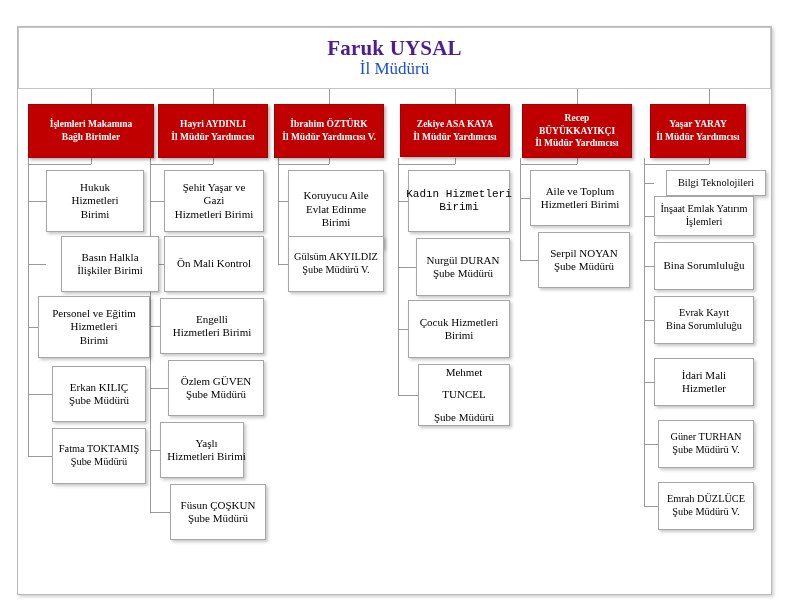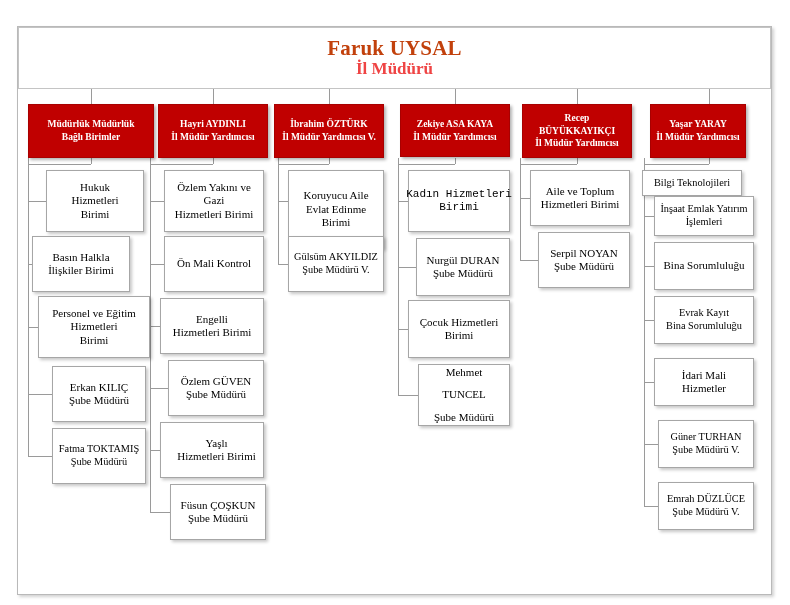--- a/index.html
+++ b/index.html
@@ -35,28 +35,28 @@
     background: #ffffff;
     display: flex;
     flex-direction: column;
     align-items: center;
     justify-content: center;
     z-index: 5;
   }
   .title-name {
     font-size: 21px;
     font-weight: bold;
-    color: #c2410c;
+    color: #4c1d95;
     line-height: 1.08;
     letter-spacing: 0.2px;
   }
   .title-role {
     font-size: 17px;
-    font-weight: bold;
-    color: #ef4444;
+    font-weight: normal;
+    color: #1d4ed8;
     line-height: 1.18;
   }
 
   
   .vline {
     position: absolute;
     width: 1px;
     background: #9a9a9a;
     z-index: 1;
   }
@@ -166,21 +166,21 @@
       <div class="hline" style="left: 644px; top: 183px; width: 10px;"></div>
       <div class="hline" style="left: 644px; top: 216px; width: 10px;"></div>
       <div class="hline" style="left: 644px; top: 266px; width: 10px;"></div>
       <div class="hline" style="left: 644px; top: 320px; width: 10px;"></div>
       <div class="hline" style="left: 644px; top: 382px; width: 10px;"></div>
       <div class="hline" style="left: 644px; top: 444px; width: 14px;"></div>
       <div class="hline" style="left: 644px; top: 506px; width: 14px;"></div>
     </div>
   <div id="node-layer">
       <div class="head-box" style="left: 28px; top: 104px; width: 126px; height: 54px;">
-        <span class="ln">Müdürlük Müdürlük</span>
+        <span class="ln">İşlemleri Makamına</span>
         <span class="ln">Bağlı Birimler</span>
       </div>
       <div class="head-box" style="left: 158px; top: 104px; width: 110px; height: 54px;">
         <span class="ln">Hayri AYDINLI</span>
         <span class="ln">İl Müdür Yardımcısı</span>
       </div>
       <div class="head-box" style="left: 274px; top: 104px; width: 110px; height: 54px;">
         <span class="ln">İbrahim ÖZTÜRK</span>
         <span class="ln">İl Müdür Yardımcısı V.</span>
       </div>
@@ -195,54 +195,54 @@
       </div>
       <div class="head-box" style="left: 650px; top: 104px; width: 96px; height: 54px;">
         <span class="ln">Yaşar YARAY</span>
         <span class="ln">İl Müdür Yardımcısı</span>
       </div>
       <div class="node-box" style="left: 46px; top: 170px; width: 98px; height: 62px;">
         <span class="ln">Hukuk</span>
         <span class="ln">Hizmetleri</span>
         <span class="ln">Birimi</span>
       </div>
-      <div class="node-box" style="left: 32px; top: 236px; width: 98px; height: 56px;">
+      <div class="node-box" style="left: 61px; top: 236px; width: 98px; height: 56px;">
         <span class="ln">Basın Halkla</span>
         <span class="ln">İlişkiler Birimi</span>
       </div>
       <div class="node-box" style="left: 38px; top: 296px; width: 112px; height: 62px;">
         <span class="ln">Personel ve Eğitim</span>
         <span class="ln">Hizmetleri</span>
         <span class="ln">Birimi</span>
       </div>
       <div class="node-box" style="left: 52px; top: 366px; width: 94px; height: 56px;">
         <span class="ln">Erkan KILIÇ</span>
         <span class="ln">Şube Müdürü</span>
       </div>
       <div class="node-box tight" style="left: 52px; top: 428px; width: 94px; height: 56px;">
         <span class="ln">Fatma TOKTAMIŞ</span>
         <span class="ln">Şube Müdürü</span>
       </div>
       <div class="node-box" style="left: 164px; top: 170px; width: 100px; height: 62px;">
-        <span class="ln">Özlem Yakını ve</span>
+        <span class="ln">Şehit Yaşar ve</span>
         <span class="ln">Gazi</span>
         <span class="ln">Hizmetleri Birimi</span>
       </div>
       <div class="node-box" style="left: 164px; top: 236px; width: 100px; height: 56px;">
         <span class="ln">Ön Mali Kontrol</span>
       </div>
       <div class="node-box" style="left: 160px; top: 298px; width: 104px; height: 56px;">
         <span class="ln">Engelli</span>
         <span class="ln">Hizmetleri Birimi</span>
       </div>
       <div class="node-box" style="left: 168px; top: 360px; width: 96px; height: 56px;">
         <span class="ln">Özlem GÜVEN</span>
         <span class="ln">Şube Müdürü</span>
       </div>
-      <div class="node-box" style="left: 160px; top: 422px; width: 104px; height: 56px; padding-left: 12px;">
+      <div class="node-box" style="left: 160px; top: 422px; width: 84px; height: 56px; padding-left: 12px;">
         <span class="ln">Yaşlı</span>
         <span class="ln">Hizmetleri Birimi</span>
       </div>
       <div class="node-box" style="left: 170px; top: 484px; width: 96px; height: 56px;">
         <span class="ln">Füsun ÇOŞKUN</span>
         <span class="ln">Şube Müdürü</span>
       </div>
       <div class="node-box" style="left: 288px; top: 170px; width: 96px; height: 79px;">
         <span class="ln">Koruyucu Aile</span>
         <span class="ln">Evlat Edinme</span>
@@ -270,21 +270,21 @@
         <span class="ln">Şube Müdürü</span>
       </div>
       <div class="node-box" style="left: 530px; top: 170px; width: 100px; height: 56px;">
         <span class="ln">Aile ve Toplum</span>
         <span class="ln">Hizmetleri Birimi</span>
       </div>
       <div class="node-box" style="left: 538px; top: 232px; width: 92px; height: 56px; text-align: center;">
         <span class="ln">Serpil NOYAN</span>
         <span class="ln">Şube Müdürü</span>
       </div>
-      <div class="node-box tight" style="left: 642px; top: 170px; width: 100px; height: 26px; justify-content: center;">
+      <div class="node-box tight" style="left: 666px; top: 170px; width: 100px; height: 26px; justify-content: center;">
         <span class="ln">Bilgi Teknolojileri</span>
       </div>
       <div class="node-box tight" style="left: 654px; top: 196px; width: 100px; height: 40px;">
         <span class="ln">İnşaat Emlak Yatırım</span>
         <span class="ln">İşlemleri</span>
       </div>
       <div class="node-box" style="left: 654px; top: 242px; width: 100px; height: 48px;">
         <span class="ln">Bina Sorumluluğu</span>
       </div>
       <div class="node-box tight" style="left: 654px; top: 296px; width: 100px; height: 48px;">

